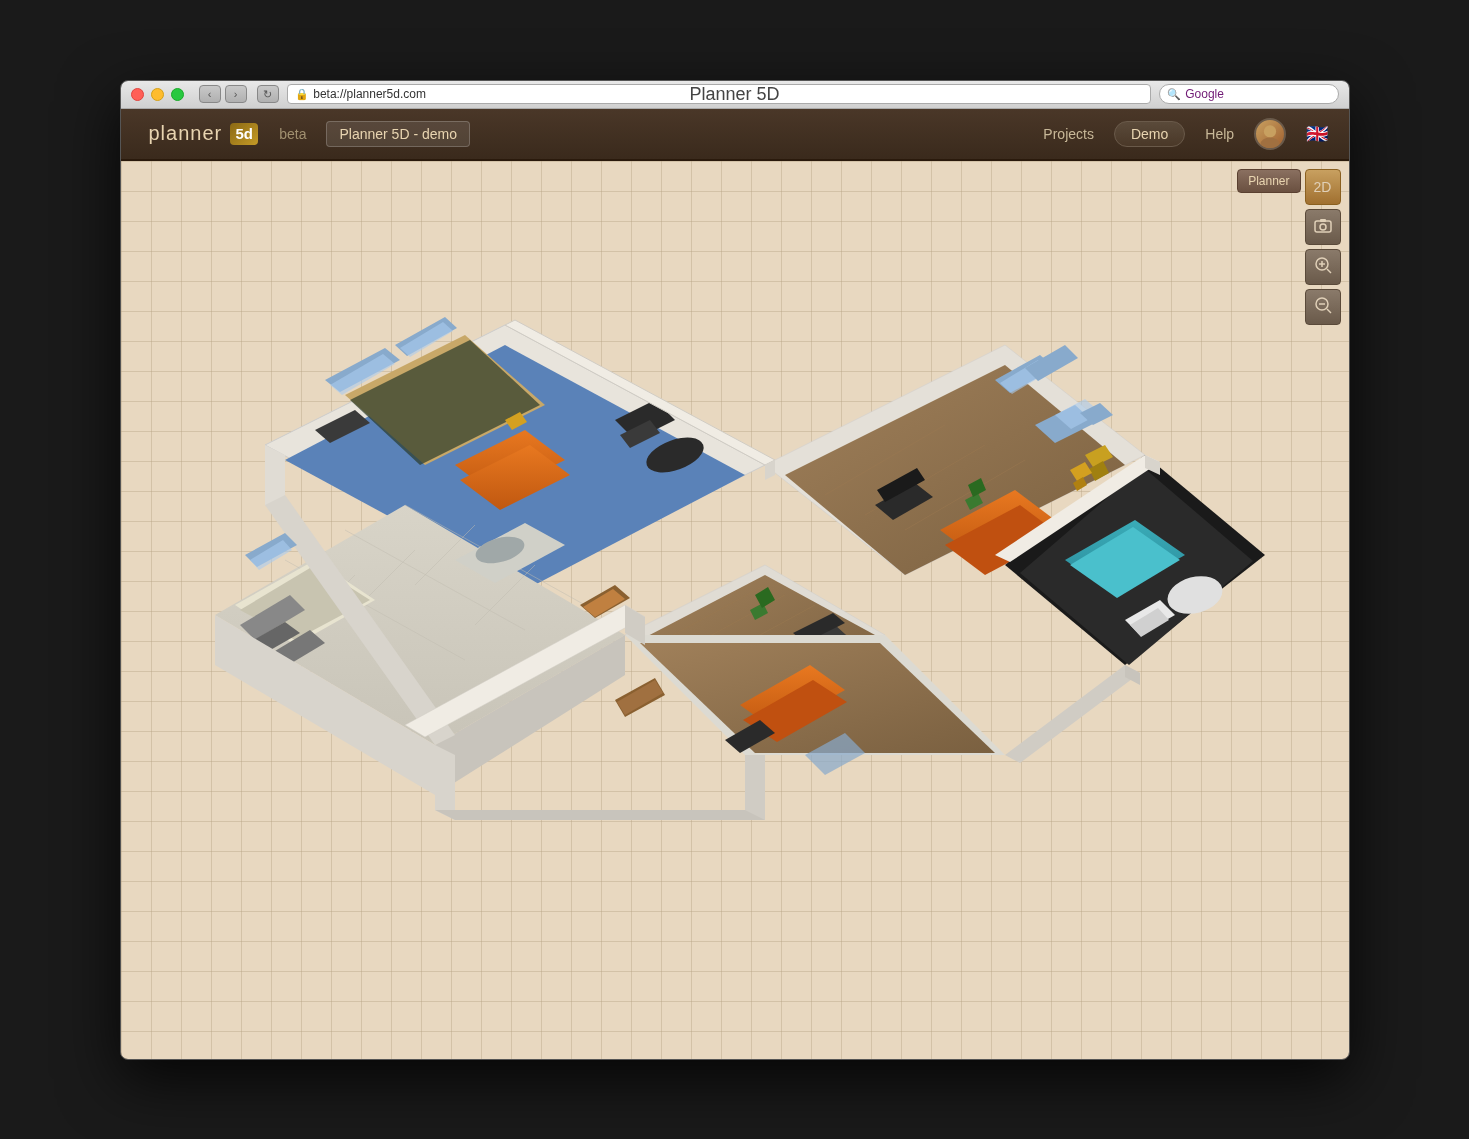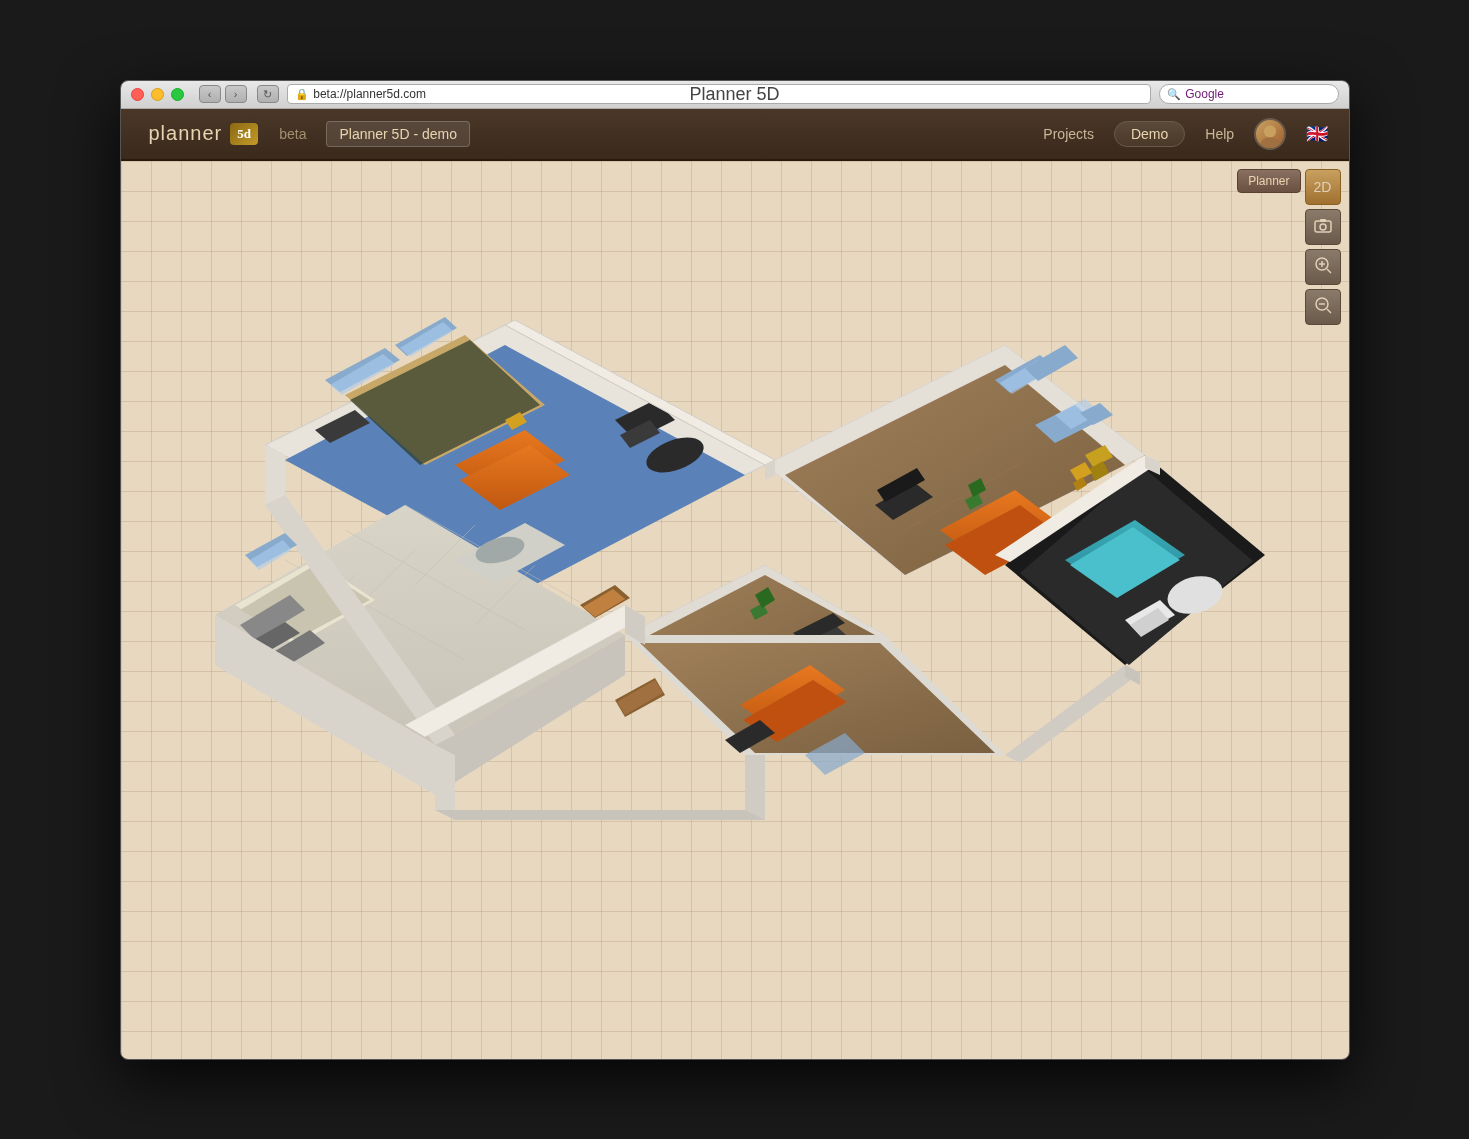--- a/index.html
+++ b/index.html
@@ -131,25 +131,24 @@
       margin-left: 8px;
     }
     .logo-box {
       background: linear-gradient(135deg, #8B6914, #c49a27);
       border-radius: 4px;
       width: 28px;
       height: 22px;
       display: flex;
       align-items: center;
       justify-content: center;
-      font-size: 13px;
+      font-size: 15px;
       font-weight: bold;
       color: #fff;
       letter-spacing: 0;
-      font-family: Liberation Serif, serif;
     }
     .beta-badge {
       font-size: 14px;
       color: #a09070;
       margin-left: 13px;
     }
     .project-name {
       margin-left: 20px;
       background: rgba(255,255,255,0.1);
       border: 1px solid rgba(255,255,255,0.2);

